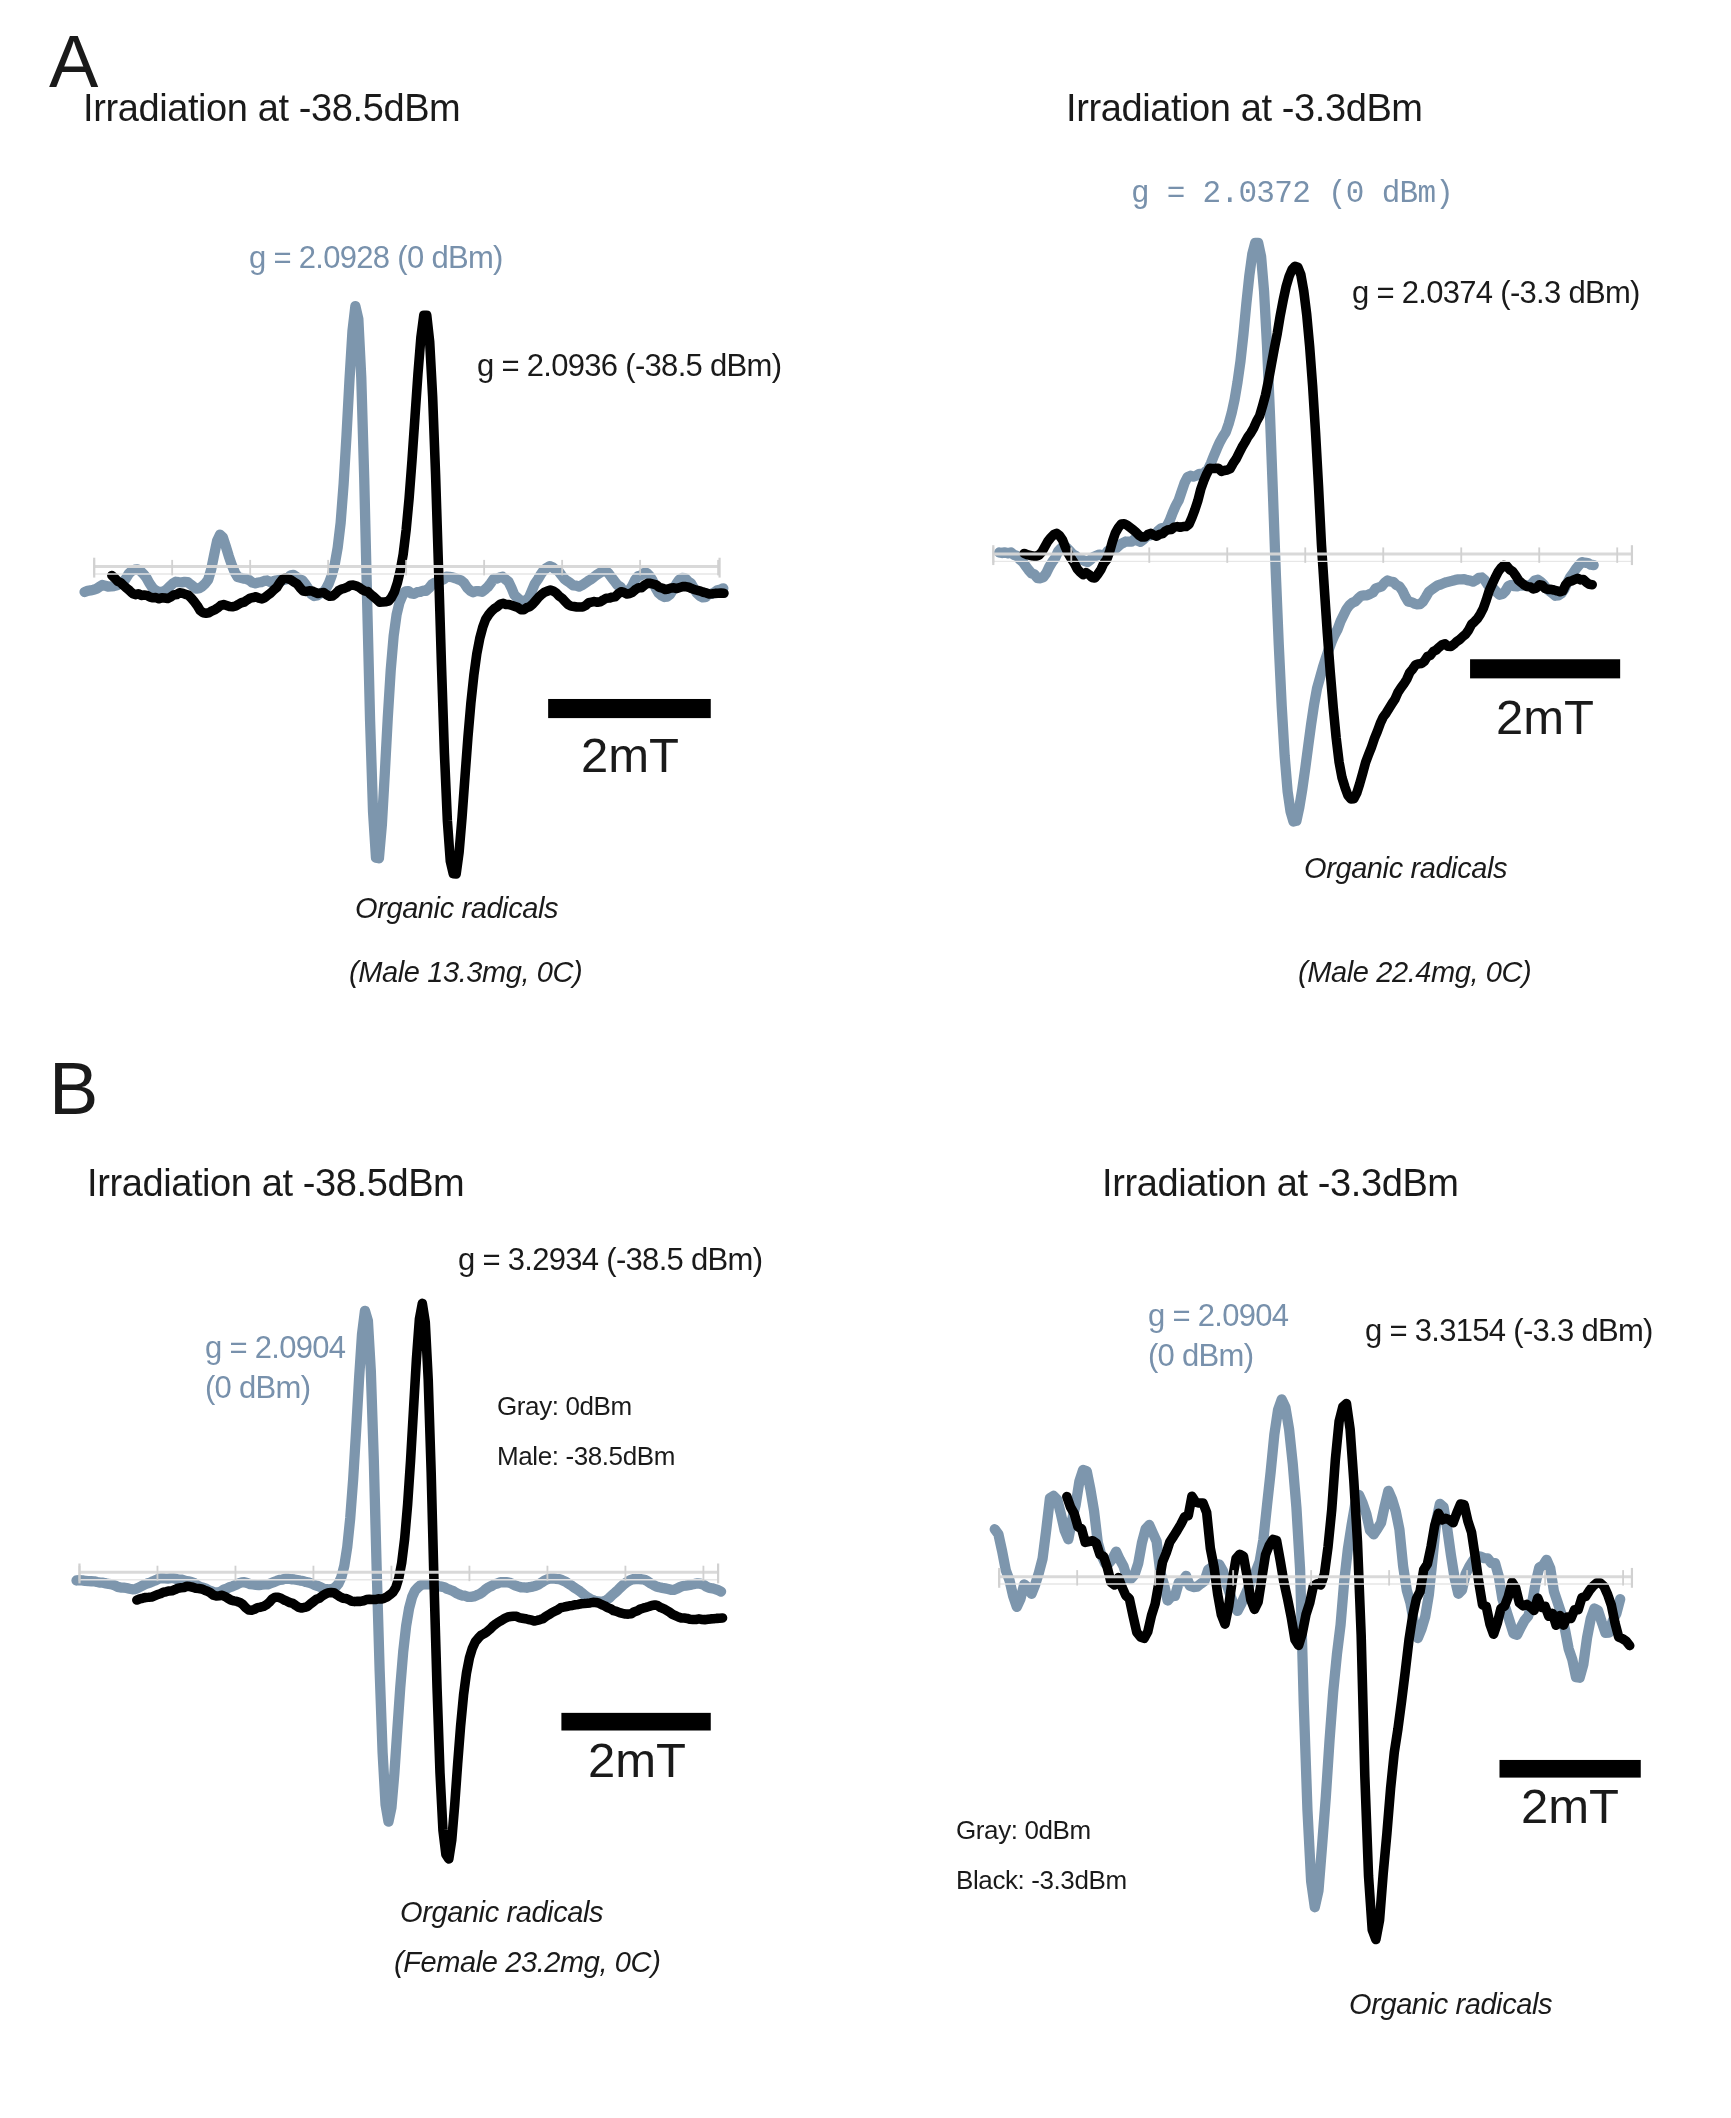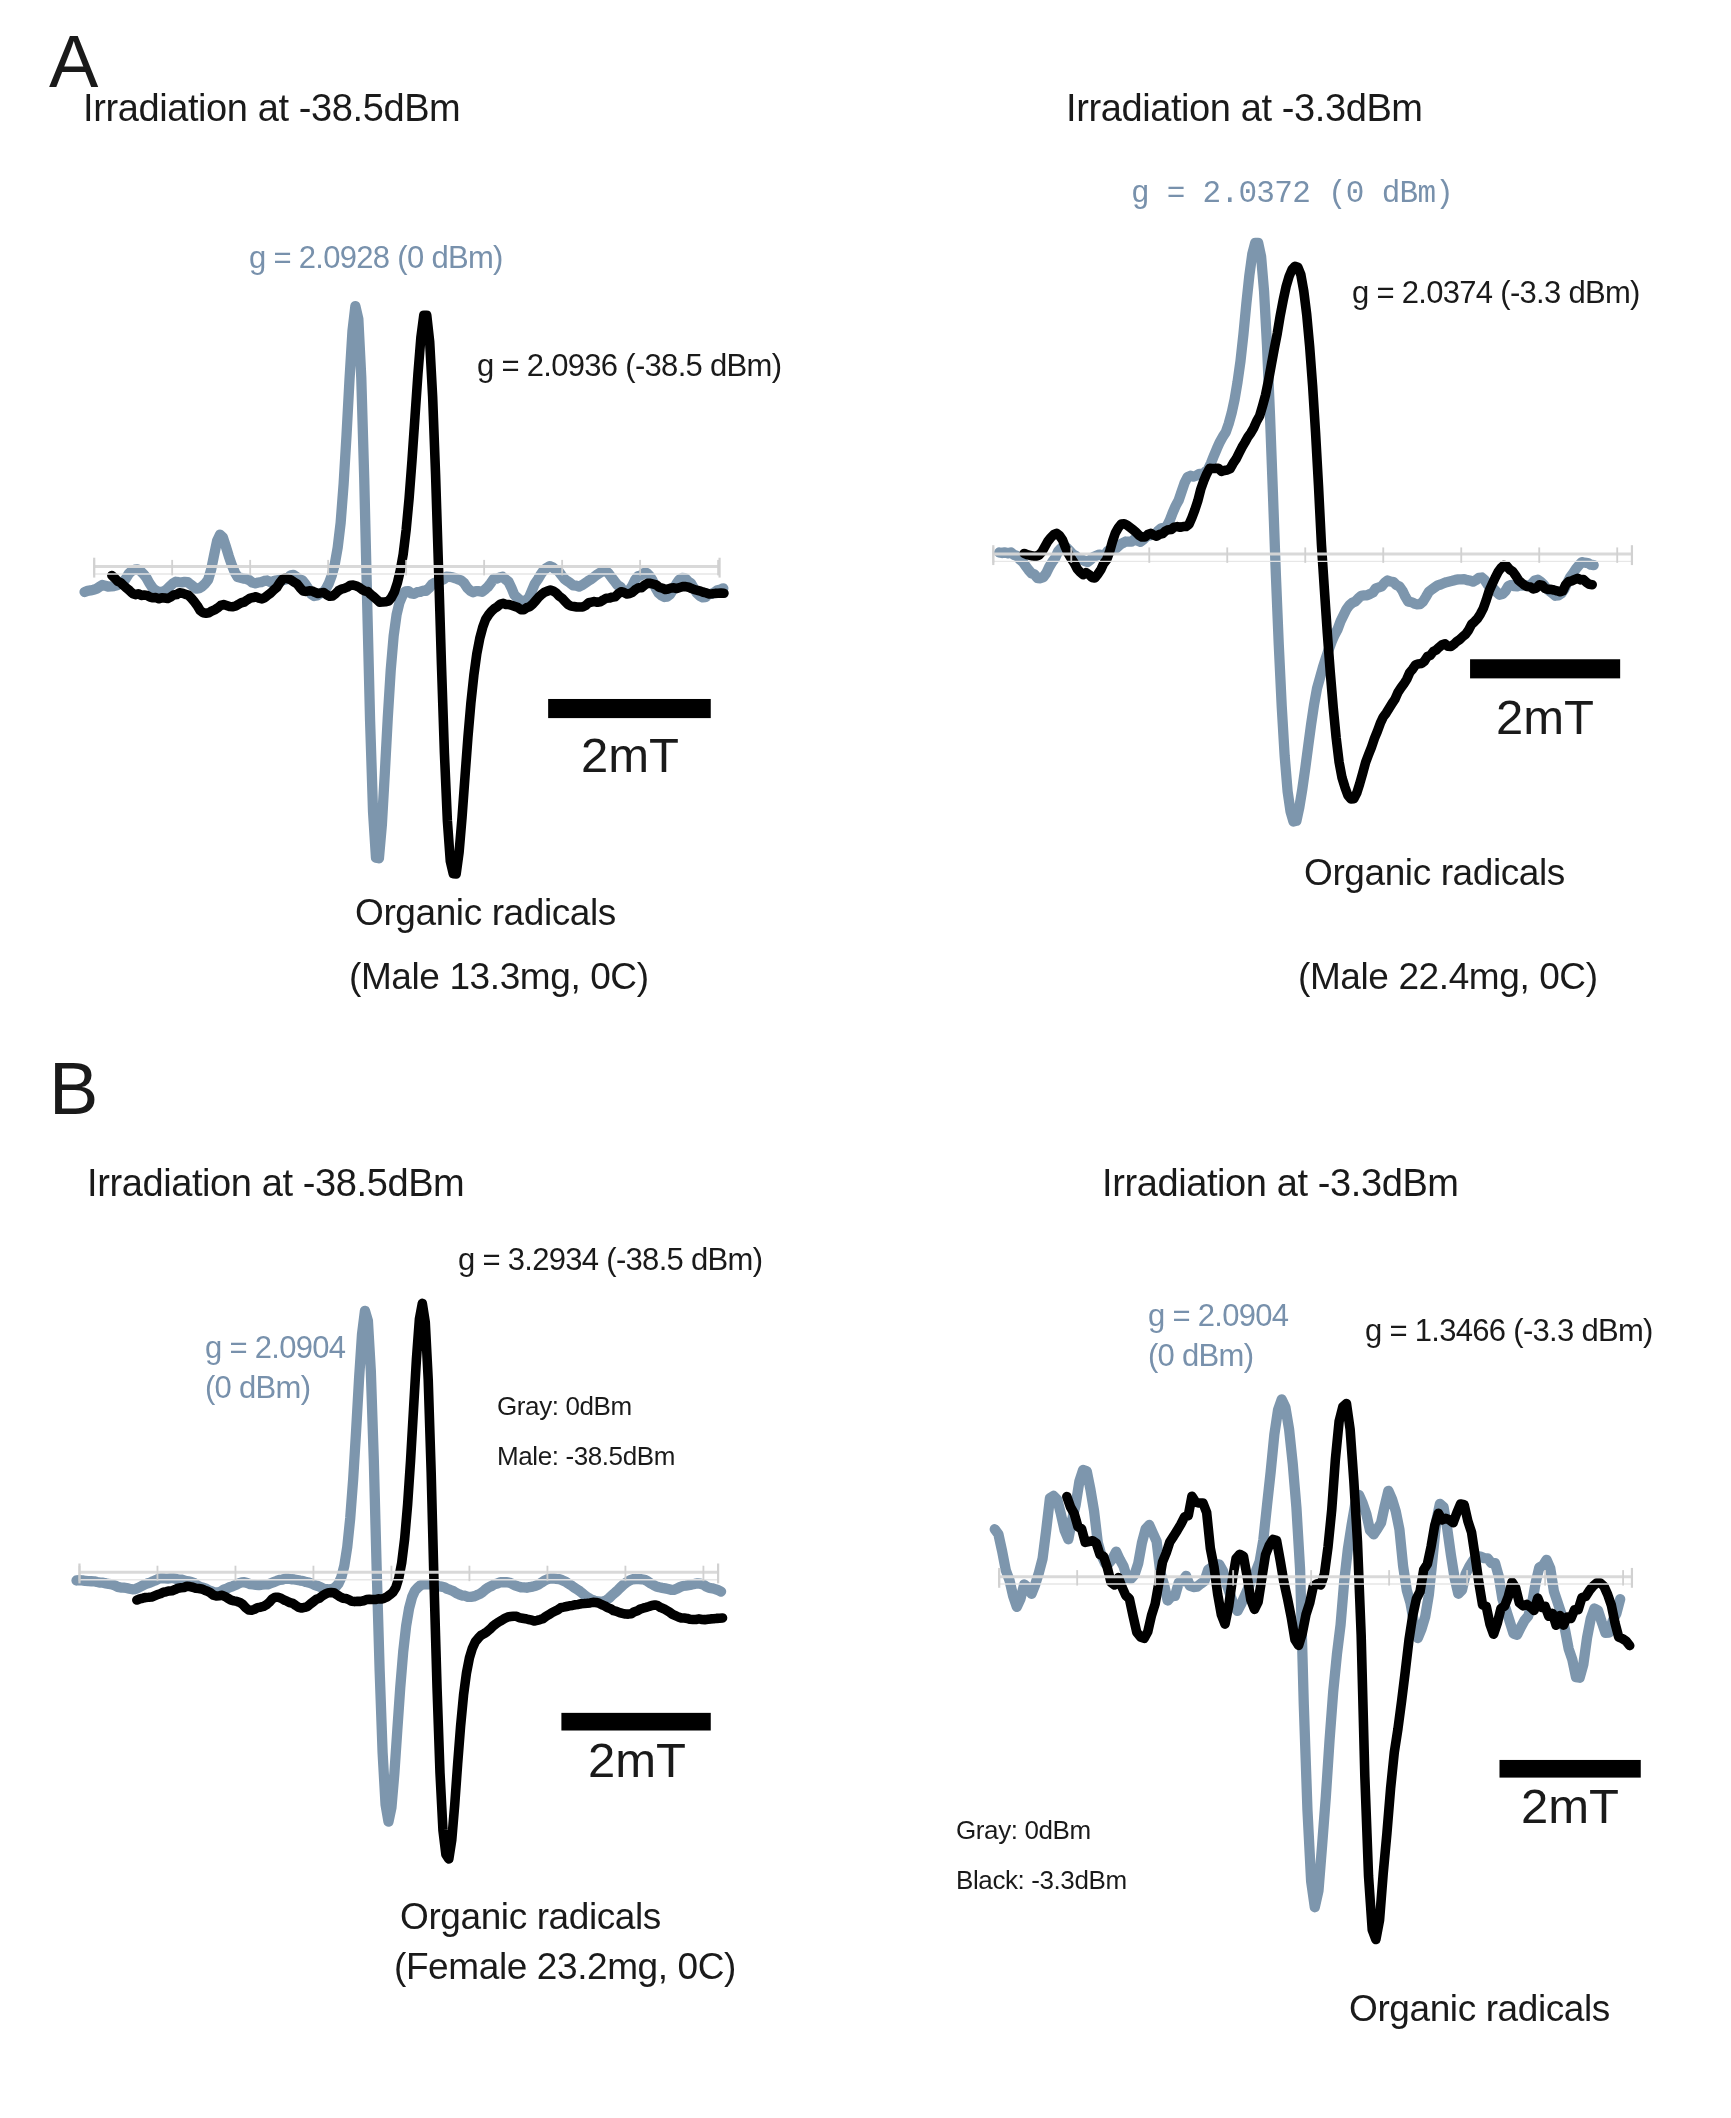--- a/index.html
+++ b/index.html
@@ -4,21 +4,21 @@
 <style>
   html,body{margin:0;padding:0;background:#ffffff;}
   body{width:1732px;height:2119px;position:relative;font-family:"Liberation Sans",sans-serif;color:#1a1a1a;}
   #figure{position:absolute;left:0;top:0;width:1732px;height:2119px;background:#ffffff;overflow:hidden;}
   #spectra{position:absolute;left:0;top:0;}
   .txt{position:absolute;white-space:nowrap;line-height:1.12;}
   .section-label{font-size:74px;letter-spacing:0;}
   .panel-title{font-size:38px;letter-spacing:-0.4px;margin-left:24px;}
   .g-label{font-size:31px;letter-spacing:-0.7px;}
   .gray{color:#7891ac;}
-  .caption-line{font-size:37px;letter-spacing:-0.4px;}
+  .caption-line{font-size:29px;letter-spacing:-0.4px;font-style:italic;}
   .legend-line{font-size:26px;letter-spacing:-0.4px;}
   .scalebar-label{font-size:49px;font-weight:400;}
   .center{transform:translateX(-50%);}
 </style>
 </head>
 <body>
 
 <div id="figure">
 
   <svg id="spectra" width="1732" height="2119" viewBox="0 0 2354 2880" xmlns="http://www.w3.org/2000/svg">
@@ -119,20 +119,20 @@
   <div class="txt g-label" style="left: 458px; top: 1243px;">g = 3.2934 (-38.5 dBm)</div>
   <div class="txt legend-line" style="left: 497px; top: 1392px;">Gray: 0dBm</div>
   <div class="txt legend-line" style="left: 497px; top: 1442px;">Male: -38.5dBm</div>
   <div class="txt scalebar-label center" style="left: 637px; top: 1733px;">2mT</div>
   <div class="txt caption-line" style="left: 400px; top: 1896px;">Organic radicals</div>
   <div class="txt caption-line" style="left: 394px; top: 1946px;">(Female 23.2mg, 0C)</div>
 
   <div class="txt panel-title" style="left: 1078px; top: 1162px;">Irradiation at -3.3dBm</div>
   <div class="txt g-label gray" style="left: 1148px; top: 1299px;">g = 2.0904</div>
   <div class="txt g-label gray" style="left: 1148px; top: 1339px;">(0 dBm)</div>
-  <div class="txt g-label" style="left: 1365px; top: 1314px;">g = 1.3466 (-3.3 dBm)</div>
+  <div class="txt g-label" style="left: 1365px; top: 1314px;">g = 3.3154 (-3.3 dBm)</div>
   <div class="txt legend-line" style="left: 956px; top: 1816px;">Gray: 0dBm</div>
   <div class="txt legend-line" style="left: 956px; top: 1866px;">Black: -3.3dBm</div>
   <div class="txt scalebar-label center" style="left: 1570px; top: 1779px;">2mT</div>
   <div class="txt caption-line" style="left: 1349px; top: 1988px;">Organic radicals</div>
 
 </div>
 
 
 </body></html>

